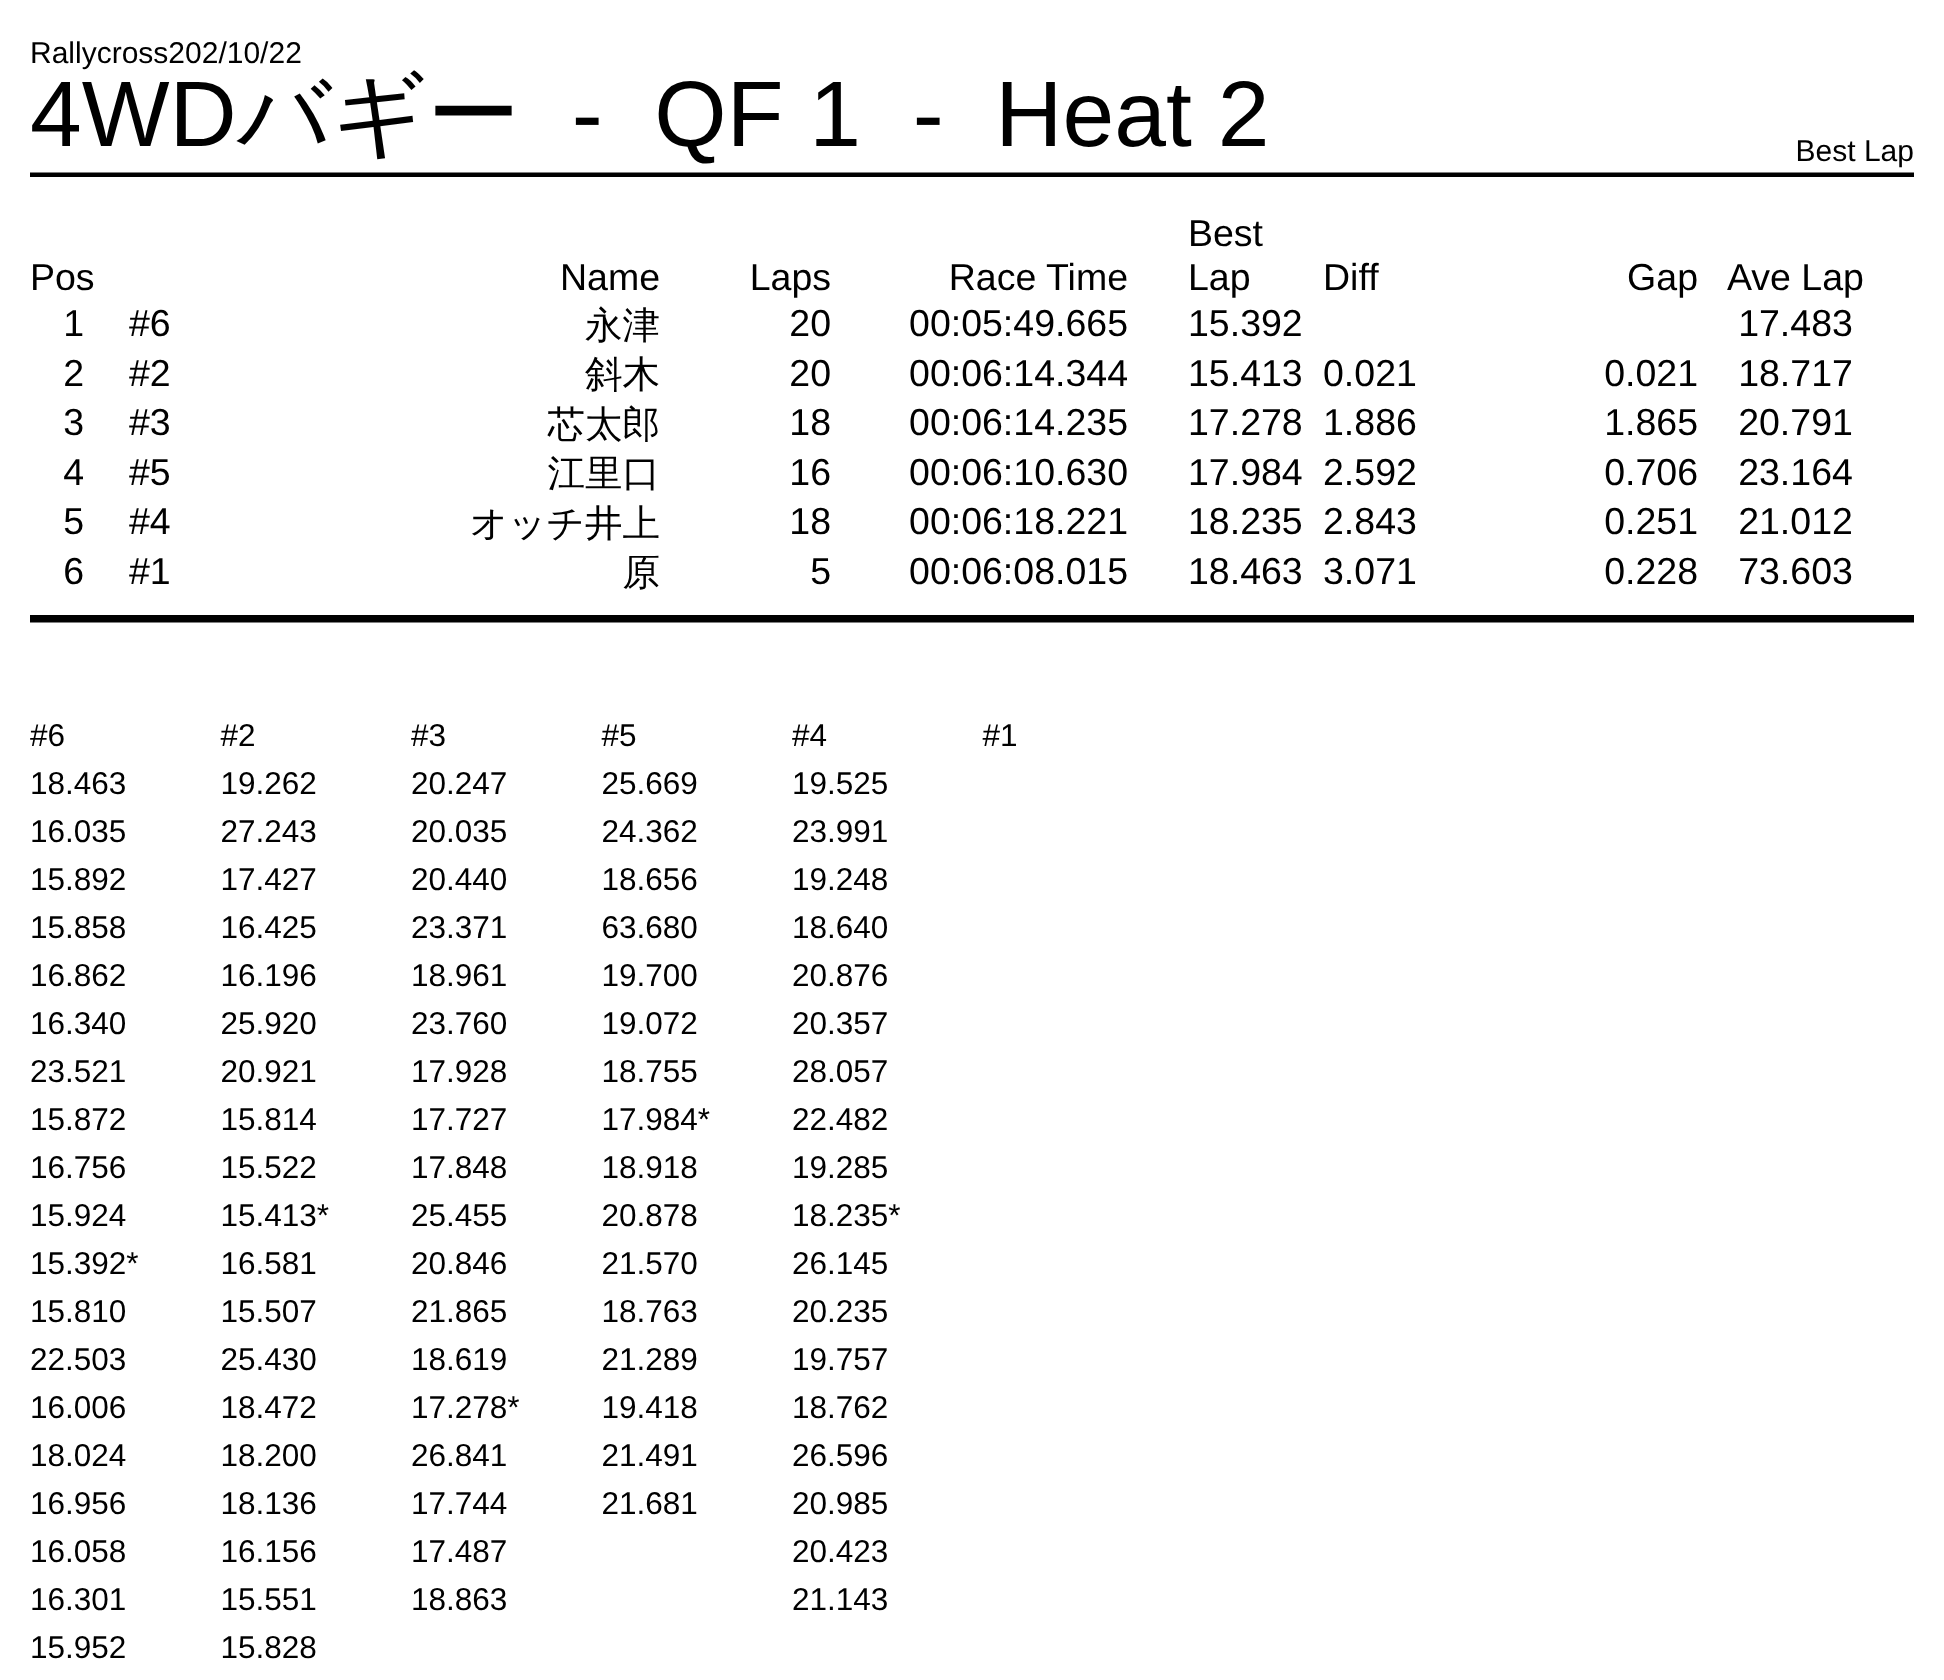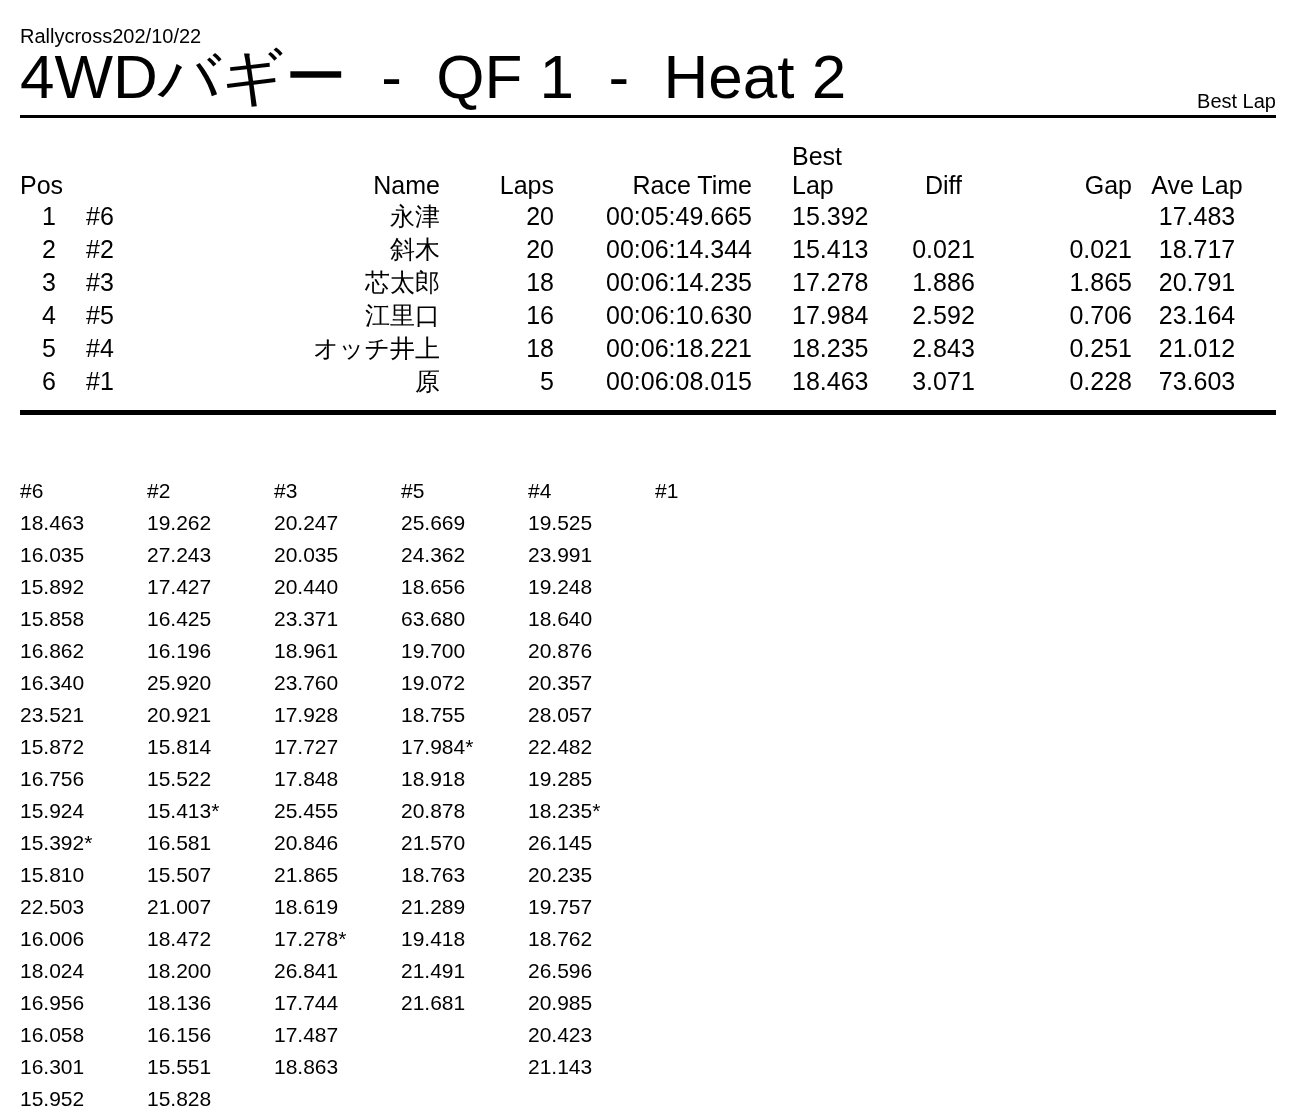--- a/index.html
+++ b/index.html
@@ -31,21 +31,21 @@
     font-size: 25px;
   }
   table.results th { font-weight: normal; height: 29px; vertical-align: bottom; }
   table.results td { height: 32px; vertical-align: middle; white-space: nowrap; }
   .c-pos  { text-align: right; }
   .c-car  { text-align: left; padding-left: 30px; }
   .c-name { text-align: right; padding-left: 29px; }
   .c-laps { text-align: right; }
   .c-time { text-align: right; }
   .c-best { text-align: left; padding-left: 40px; }
-  .c-diff { text-align: center; }
+  .c-diff { text-align: left; }
   .c-gap  { text-align: right; }
   .c-ave  { text-align: center; }
 
   .thick-rule { border-top: 5px solid #000; margin-top: 12px; }
 
   
   .laps-grid { display: flex; margin-top: 60px; }
   .lap-col { width: 127px; flex: 0 0 127px; }
   .lap-col-header, .lap-time {
     font-size: 21px; height: 32px; line-height: 32px; white-space: nowrap;
@@ -195,21 +195,21 @@
             <div class="lap-time">17.427</div>
             <div class="lap-time">16.425</div>
             <div class="lap-time">16.196</div>
             <div class="lap-time">25.920</div>
             <div class="lap-time">20.921</div>
             <div class="lap-time">15.814</div>
             <div class="lap-time">15.522</div>
             <div class="lap-time">15.413*</div>
             <div class="lap-time">16.581</div>
             <div class="lap-time">15.507</div>
-            <div class="lap-time">21.007</div>
+            <div class="lap-time">25.430</div>
             <div class="lap-time">18.472</div>
             <div class="lap-time">18.200</div>
             <div class="lap-time">18.136</div>
             <div class="lap-time">16.156</div>
             <div class="lap-time">15.551</div>
             <div class="lap-time">15.828</div>
             <div class="lap-time">24.805</div>
           </div>
   </div>
         <div class="lap-col">

